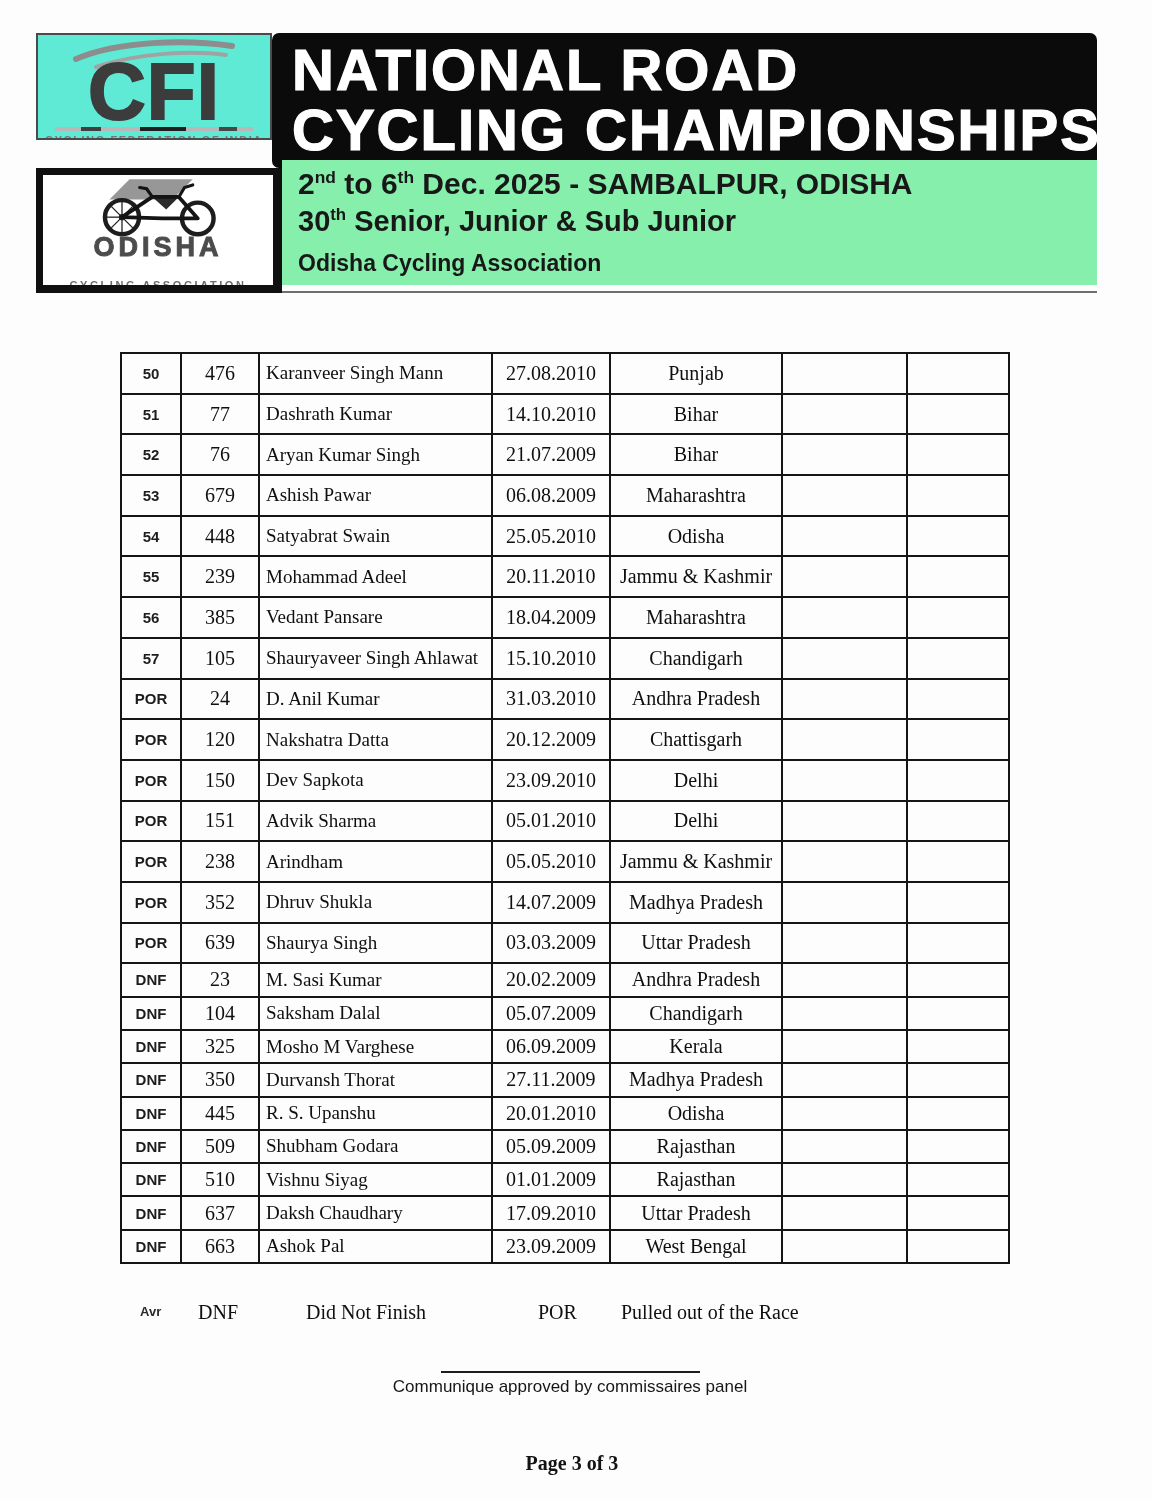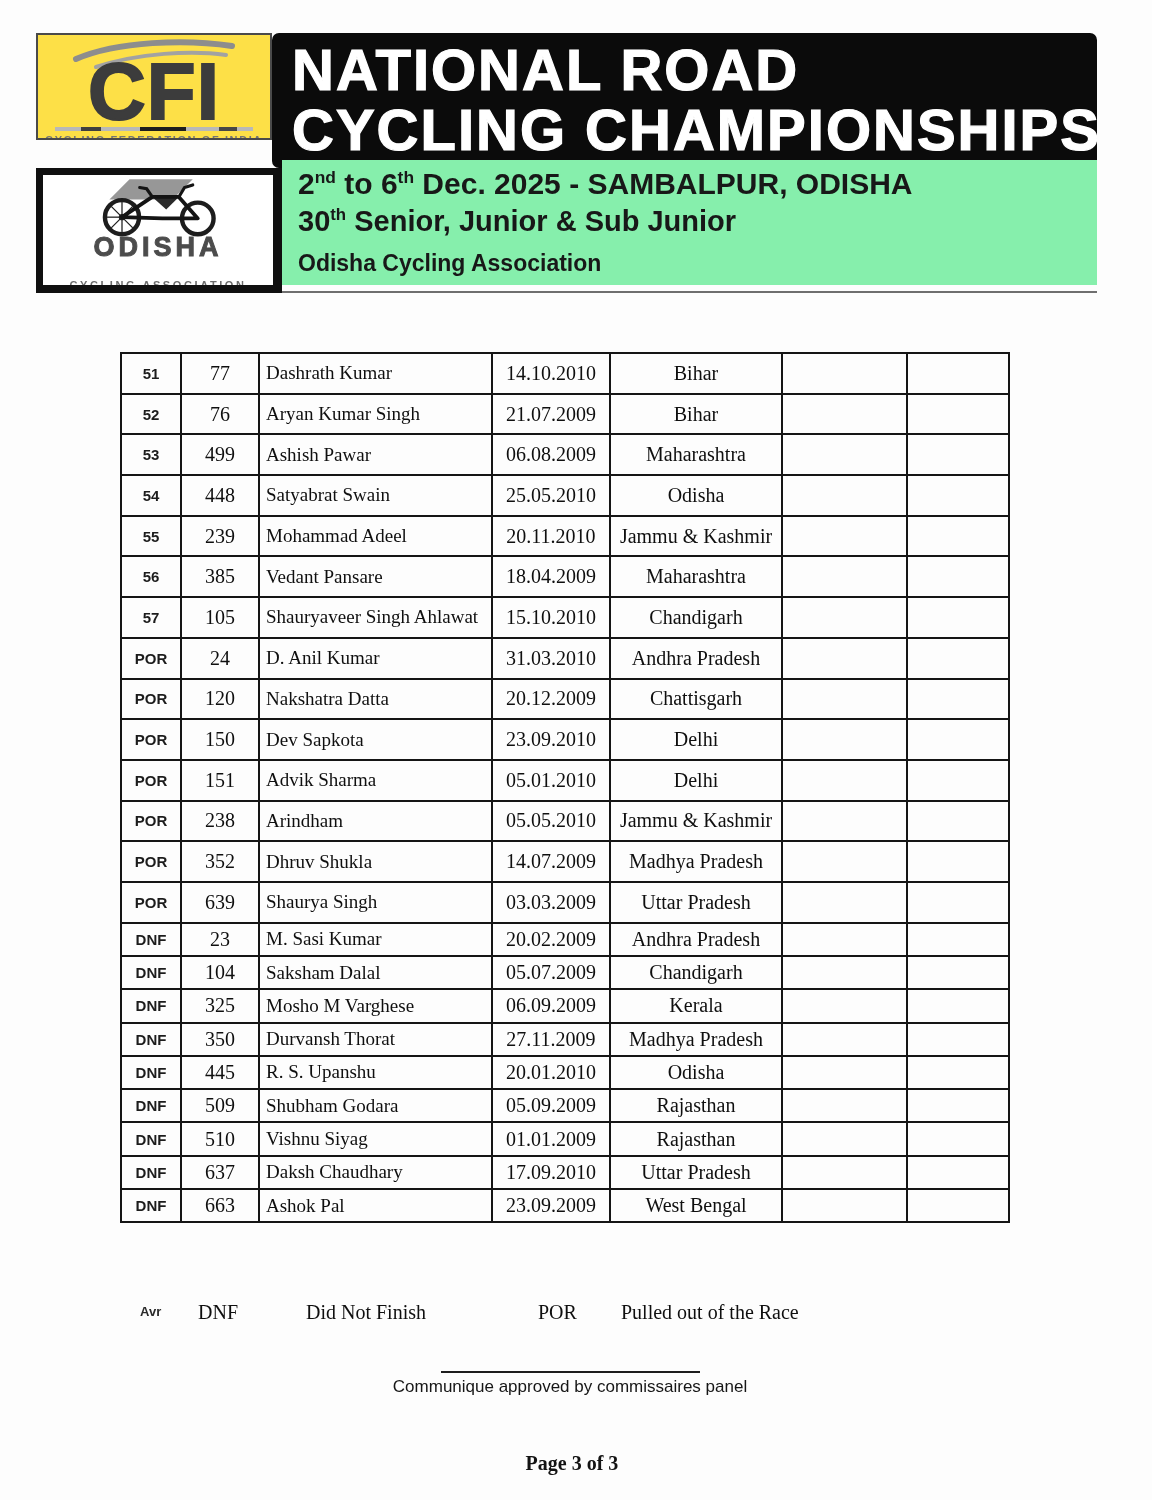--- a/index.html
+++ b/index.html
@@ -5,21 +5,21 @@
   * { margin:0; padding:0; box-sizing:border-box; }
   html,body { background:#ffffff; }
   .page {
     position:relative; width:1152px; height:1500px; background:#fdfdfd;
     font-family:"Liberation Serif", serif; color:#111; overflow:hidden;
   }
   
   .header-box { position:absolute; left:36px; top:33px; width:1061px; height:260px; border-bottom:2px solid #6f6f6f; }
   .cfi-cell {
     position:absolute; left:0; top:0; width:236px; height:107px;
-    border:2px solid #4a4a4a; background:#fde047; text-align:center; overflow:hidden;
+    border:2px solid #4a4a4a; background:#5eead4; text-align:center; overflow:hidden;
   }
   .cfi-swoosh { display:block; margin:2px auto -16px auto; }
   .cfi-acronym {
     font-family:"Liberation Sans", sans-serif; font-weight:700; font-size:80px; line-height:78px;
     color:#3c3c3c; letter-spacing:1px; -webkit-text-stroke:2px #3c3c3c;
   }
   .cfi-underline {
     height:4px; width:198px; margin:-4px auto 0 auto;
     background:linear-gradient(90deg,#b8b8b8 0 13%,#3f3f3f 13% 23%,#b8b8b8 23% 43%,#1e1e1e 43% 66%,#b8b8b8 66% 83%,#474747 83% 92%,#b8b8b8 92% 100%);
   }
@@ -139,20 +139,29 @@
       <col style="width:60px">
         <col style="width:78px">
         <col style="width:233px">
       <col style="width:118px">
         <col style="width:172px">
         <col style="width:125px">
         <col style="width:102px">
     </colgroup>
     <tbody>
 
+        <tr>
+          <td class="c-rank">50</td>
+          <td class="c-bib">476</td>
+          <td class="c-name">Karanveer Singh Mann</td>
+          <td class="c-dob">27.08.2010</td>
+          <td class="c-state">Punjab</td>
+          <td class="c-empty"></td>
+          <td class="c-empty"></td>
+        </tr>
 
         <tr>
           <td class="c-rank">51</td>
           <td class="c-bib">77</td>
           <td class="c-name">Dashrath Kumar</td>
           <td class="c-dob">14.10.2010</td>
           <td class="c-state">Bihar</td>
           <td class="c-empty"></td>
           <td class="c-empty"></td>
         </tr>
@@ -162,21 +171,21 @@
           <td class="c-bib">76</td>
           <td class="c-name">Aryan Kumar Singh</td>
           <td class="c-dob">21.07.2009</td>
           <td class="c-state">Bihar</td>
           <td class="c-empty"></td>
           <td class="c-empty"></td>
         </tr>
 
         <tr>
           <td class="c-rank">53</td>
-          <td class="c-bib">499</td>
+          <td class="c-bib">679</td>
           <td class="c-name">Ashish Pawar</td>
           <td class="c-dob">06.08.2009</td>
           <td class="c-state">Maharashtra</td>
           <td class="c-empty"></td>
           <td class="c-empty"></td>
         </tr>
 
         <tr>
           <td class="c-rank">54</td>
           <td class="c-bib">448</td>

